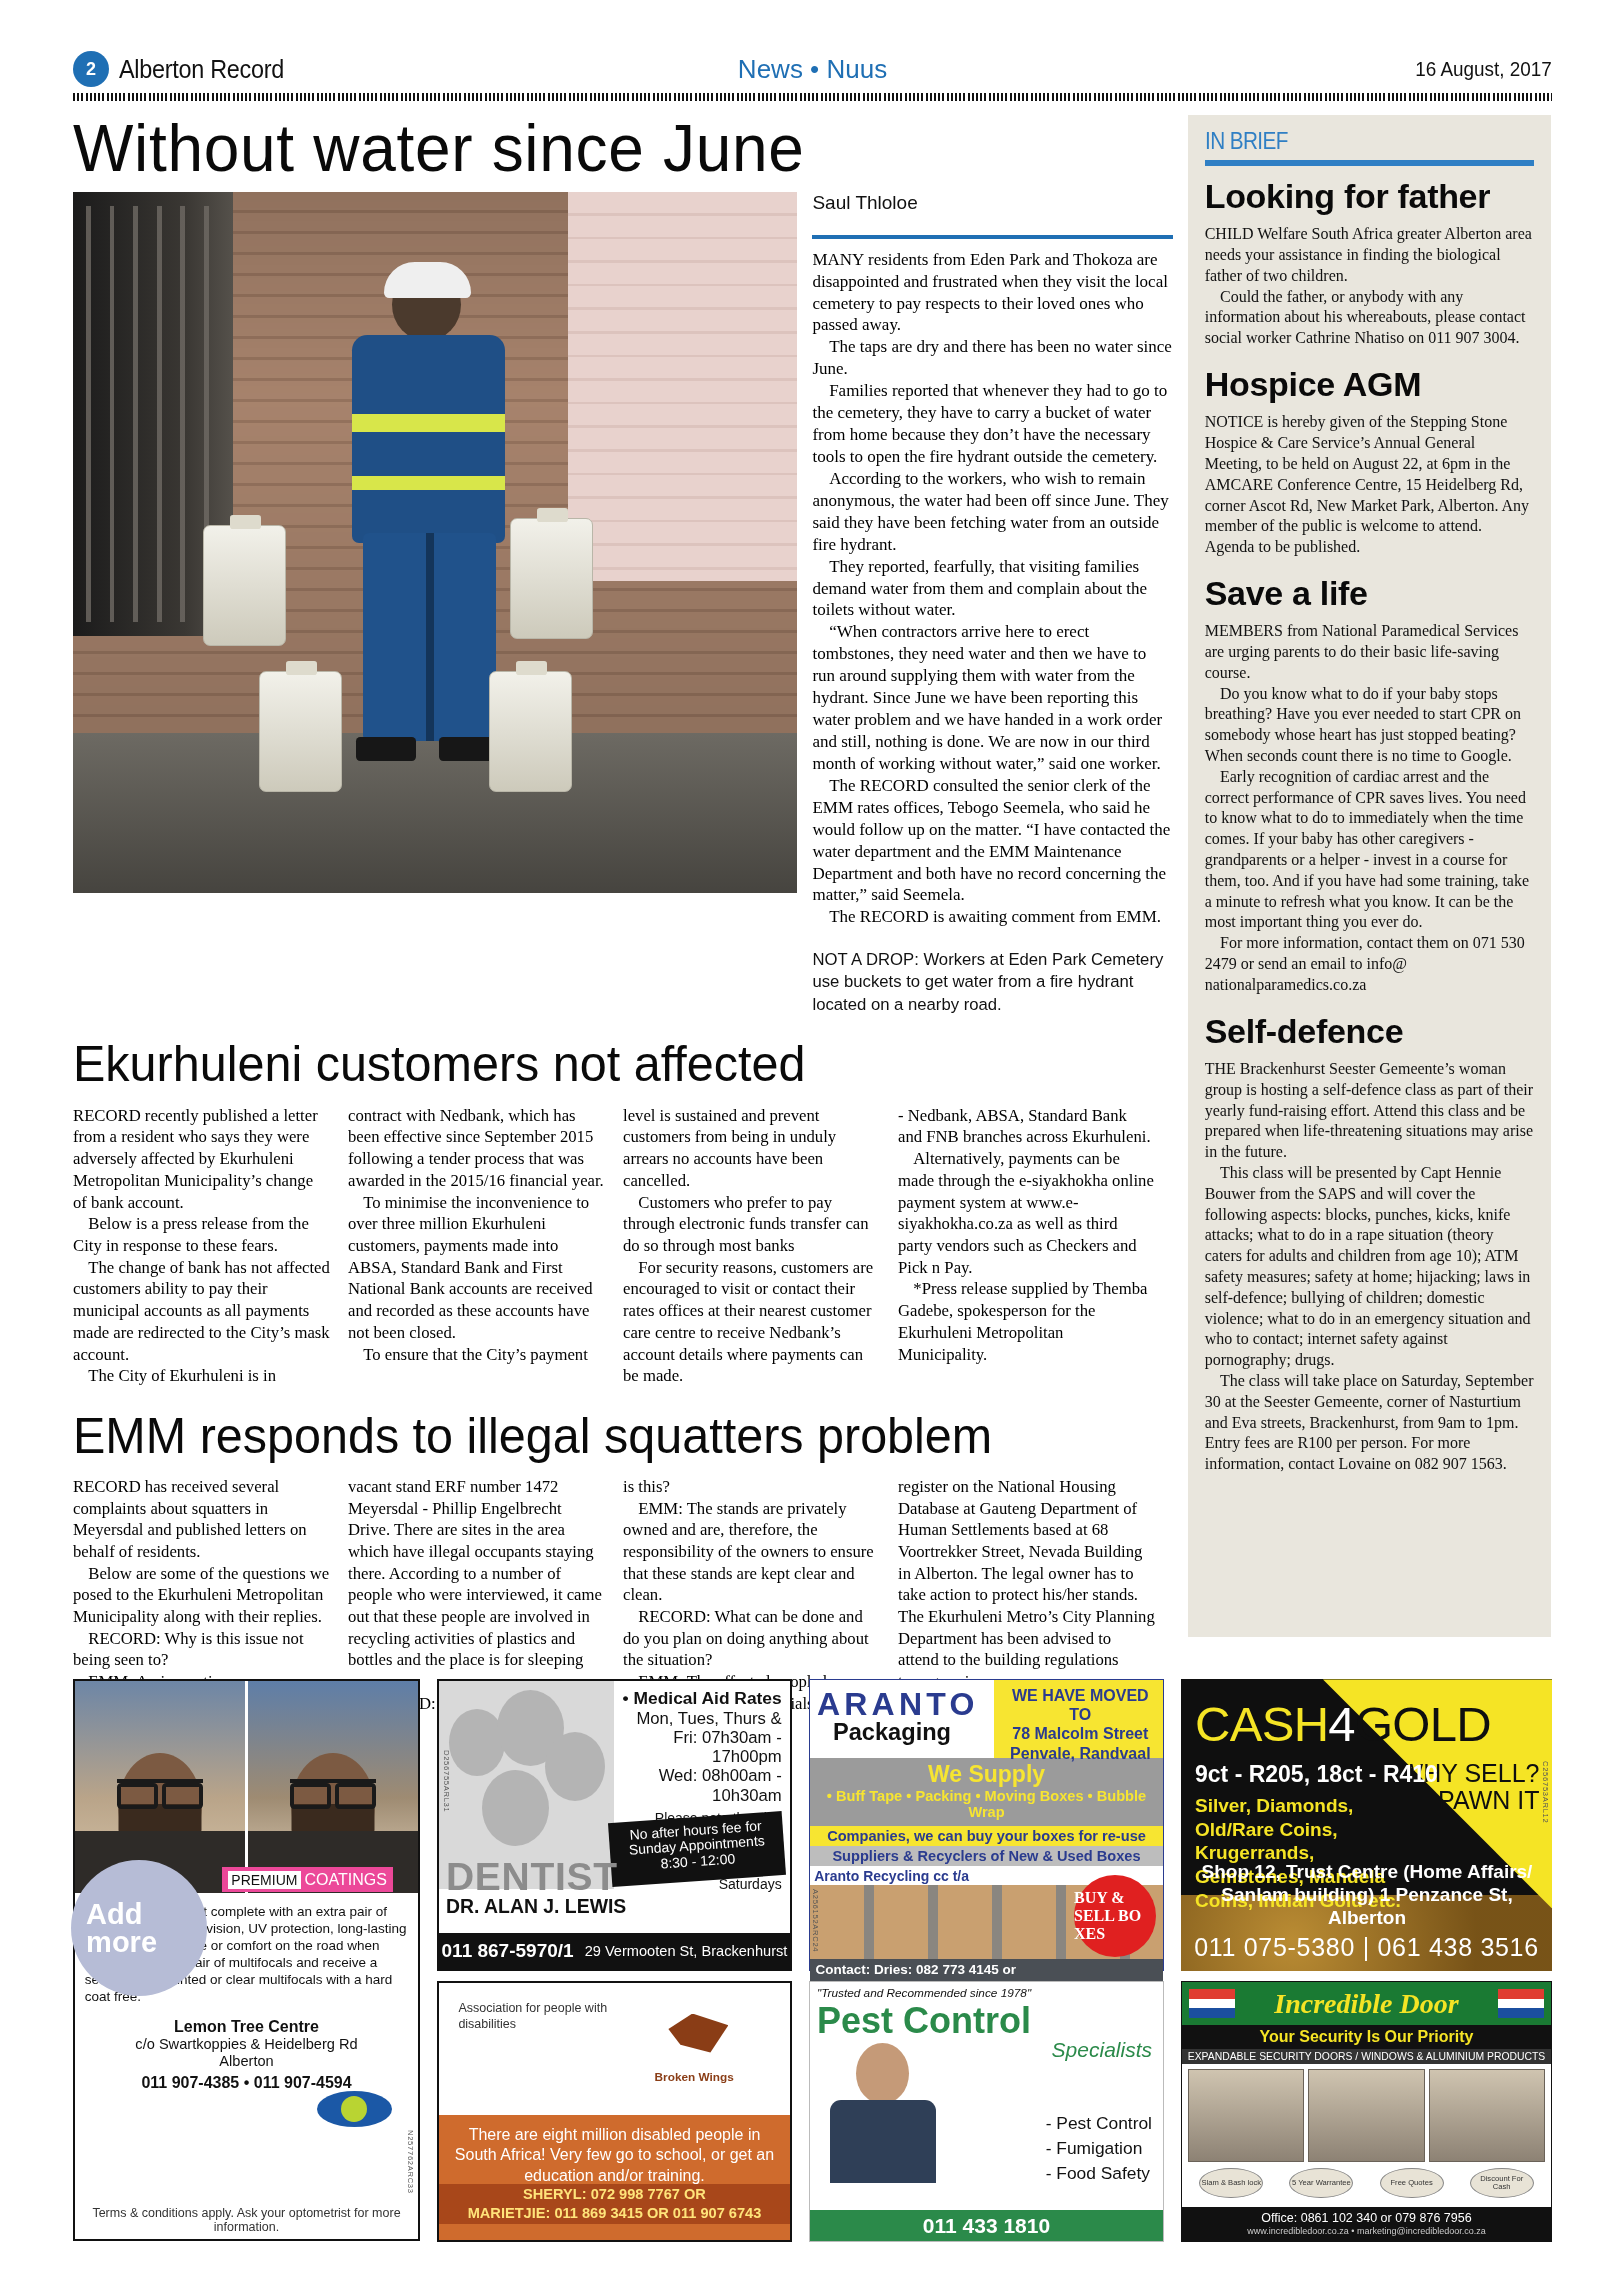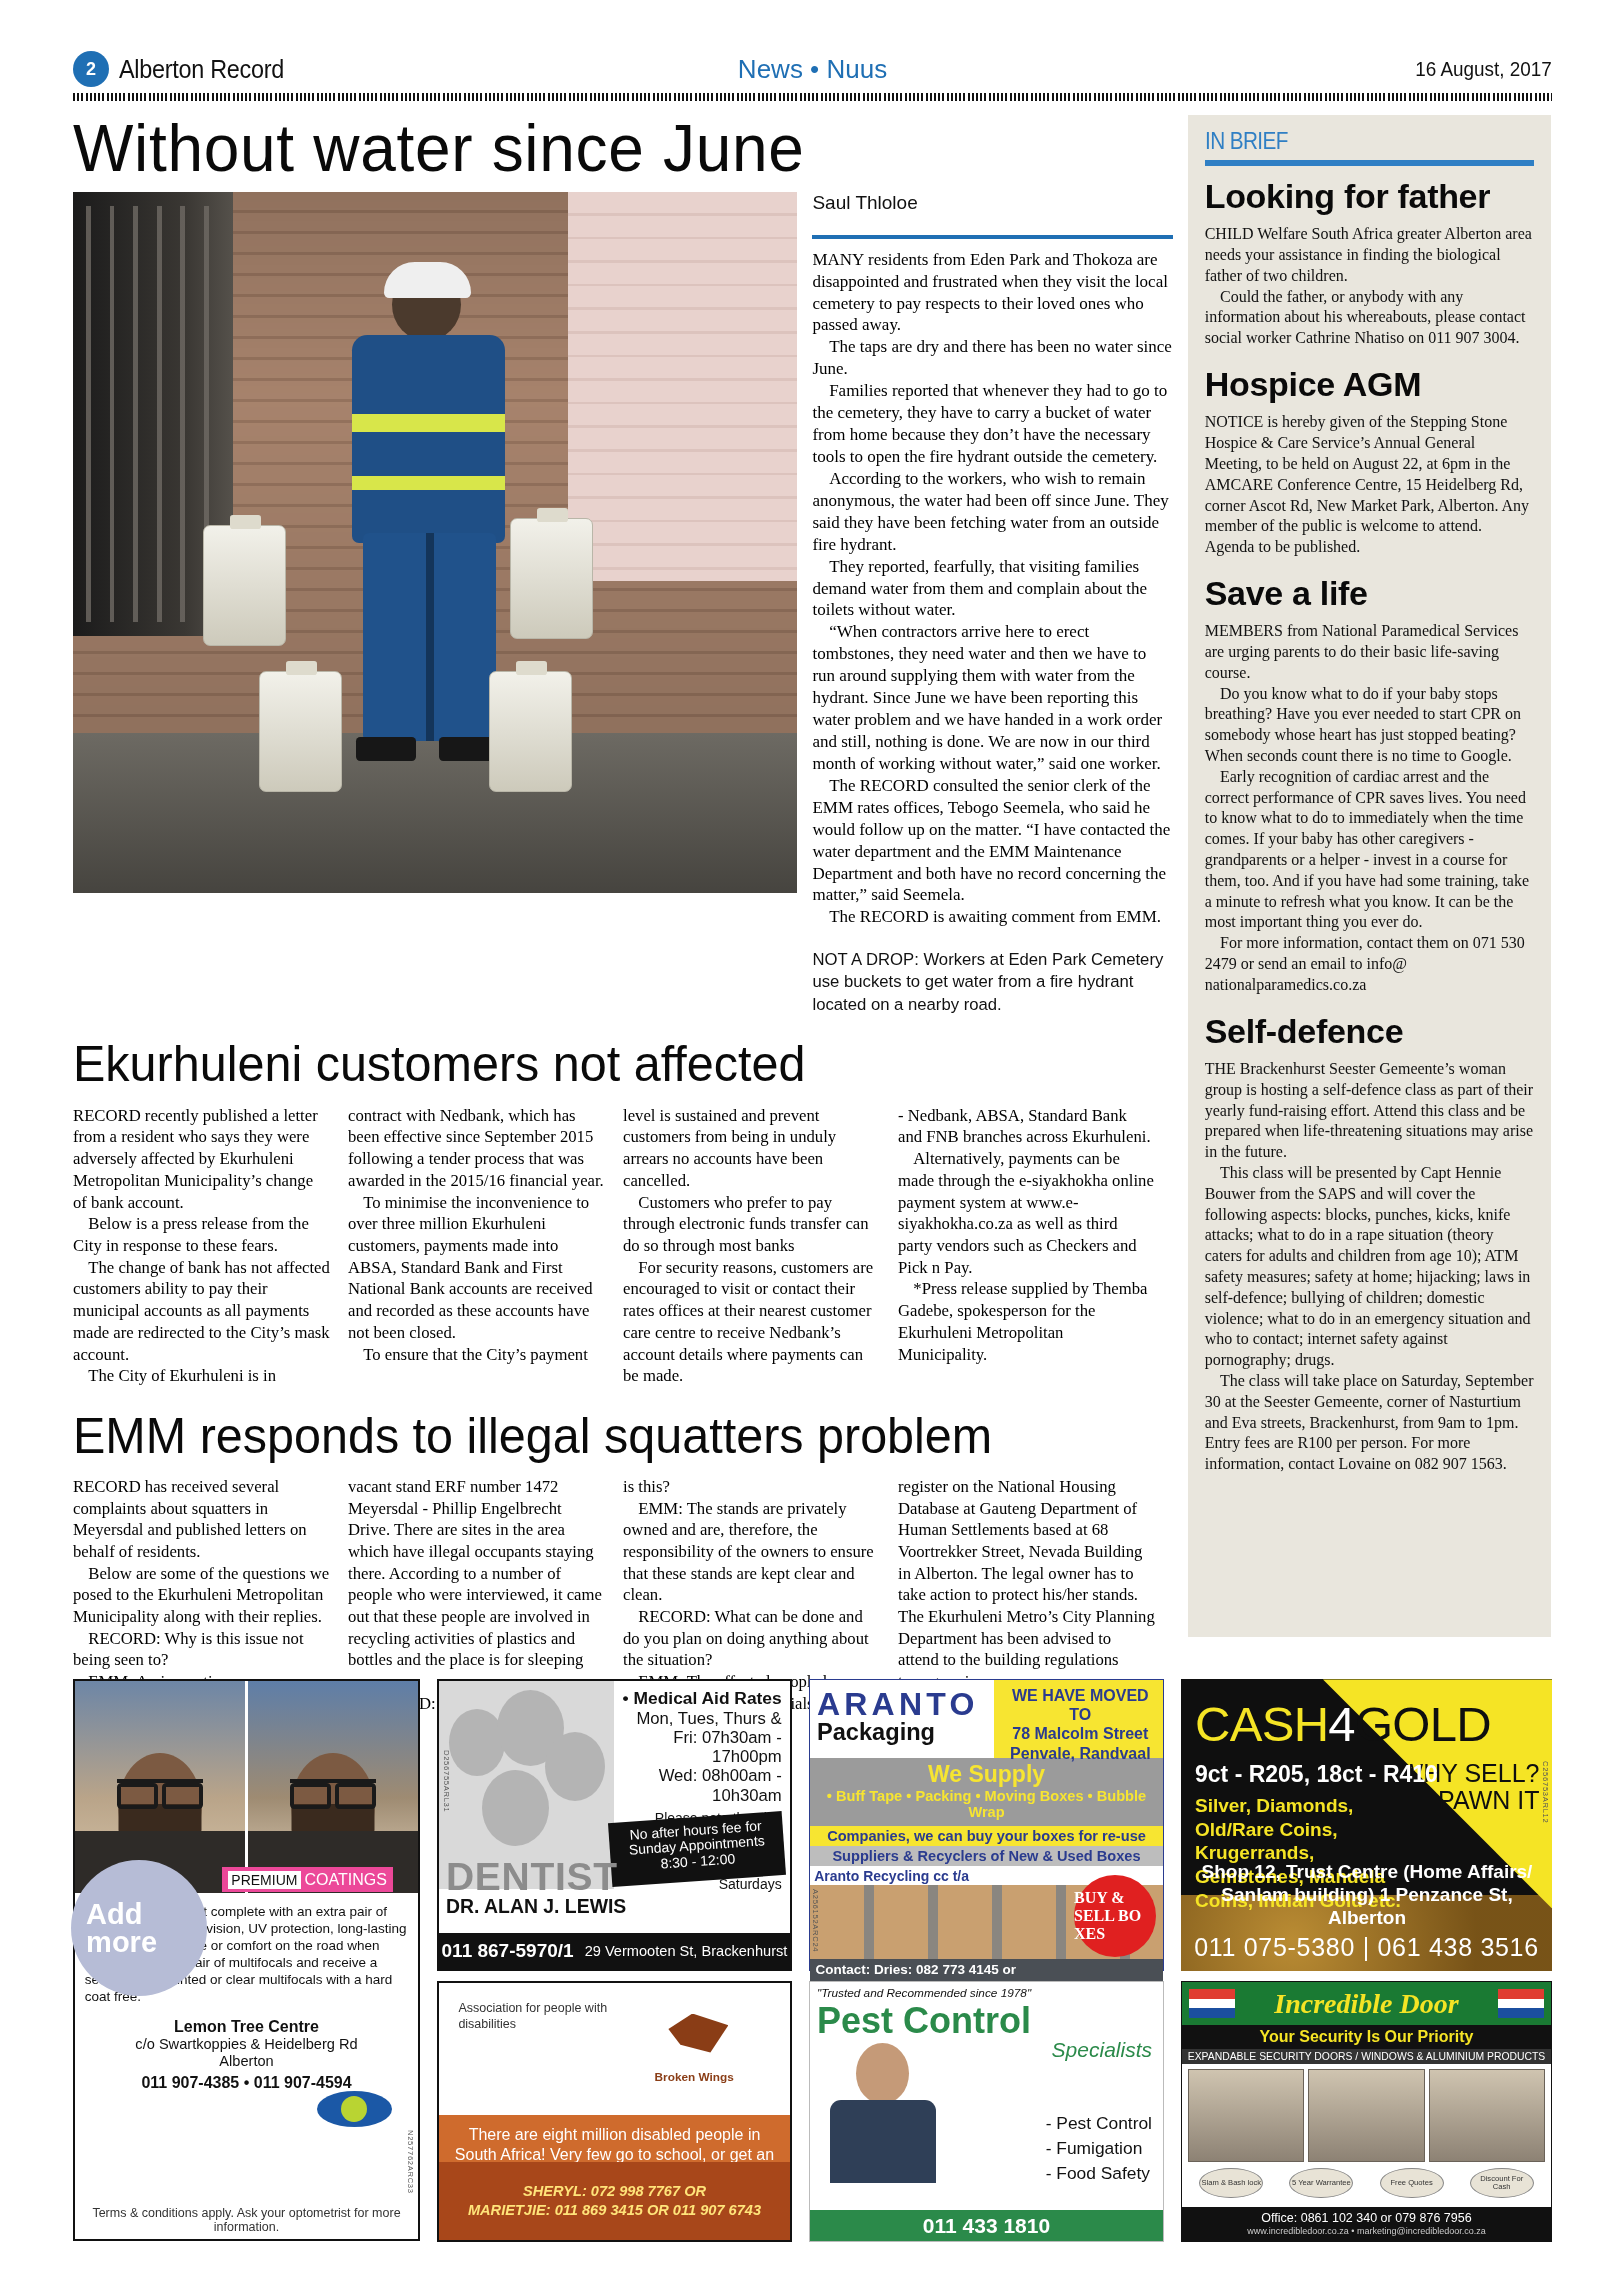--- a/index.html
+++ b/index.html
@@ -222,29 +222,29 @@
   .wings-arc {
     position:absolute; left:19.4px; top:16.7px; font-family:"Liberation Sans",sans-serif;
     font-size:12.5px; color:#333; width:174px; line-height:1.3;
   }
   .wings-logo { position:absolute; right:37px; top:18px; width:104px; height:83px; }
   .wings-logo .bird{ position:absolute; left:19.4px; top:12.5px; width:60px;height:39px;
     background:#8a3d16; clip-path: polygon(0 40%,40% 0,100% 30%,70% 100%,20% 80%);}
   .wings-logo .lbl{ position:absolute; left:5.6px; bottom:0; font-family:"Liberation Sans",sans-serif;
     font-size:11.8px; color:#8a3d16; font-weight:bold;}
   .wings-body { padding:9.7px 12.5px; text-align:center; font-family:"Liberation Sans",sans-serif; font-size:16px; line-height:1.28;}
-  .wings-foot { position:absolute; left:0; bottom:0; width:100%; background:#a8471a; color:#ffe47a;
-    font-family:"Liberation Sans",sans-serif; font-weight:bold; font-size:14.6px; padding:20px 7px; text-align:center; line-height:1.3;font-style:italic;}
+  .wings-foot { position:absolute; left:0; bottom:16px; width:100%; background:#a8471a; color:#ffe47a;
+    font-family:"Liberation Sans",sans-serif; font-weight:bold; font-size:14.6px; padding:1px 7px; text-align:center; line-height:1.3;}
 
   
   .ad-aranto { left:736px; top:19.4px; width:355px; height:292px; border:1.4px solid #2a3b8f; }
   .ar-head { display:flex; height:78px; }
   .ar-name { width:52%; padding:5.6px 0 0 7px; }
   .ar-name .n1 { font-family:"Liberation Sans",sans-serif; font-weight:bold; font-size:32px; color:#2a3b8f; letter-spacing:4.2px;}
-  .ar-name .n2 { font-family:"Liberation Sans",sans-serif; font-weight:bold; font-size:23.6px; color:#111; margin-top:-4.2px;}
+  .ar-name .n2 { font-family:"Liberation Sans",sans-serif; font-weight:bold; font-size:23.6px; color:#111; margin-top:-4.2px;margin-left:16px;}
   .ar-moved { flex:1; background:#f7e531; color:#2a3b8f; font-family:"Liberation Sans",sans-serif;
     font-weight:bold; font-size:16px; line-height:1.2; padding:5.6px 5.6px 0 9.7px; text-align:center;}
   .ar-supply { background:#9b9b9b; text-align:center; padding:2.8px 0 5.6px; }
   .ar-supply .s1{ font-family:"Liberation Sans",sans-serif; font-weight:bold; font-size:23px; color:#f7e531;}
   .ar-supply .s2{ font-family:"Liberation Sans",sans-serif; font-weight:bold; font-size:14.6px; color:#f7e531;}
   .ar-y1,.ar-y2 { background:#f7e531; color:#2a3b8f; font-family:"Liberation Sans",sans-serif;
     font-weight:bold; font-size:14.6px; text-align:center; padding:2.1px 0;}
   .ar-y2 { background:#bdbdbd; }
   .ar-cc { font-family:"Liberation Sans",sans-serif; font-weight:bold; font-size:14px; color:#2a3b8f; padding:1.4px 4.2px;}
   .ar-boxes { position:relative; height:74px; background:#7d7a74;

